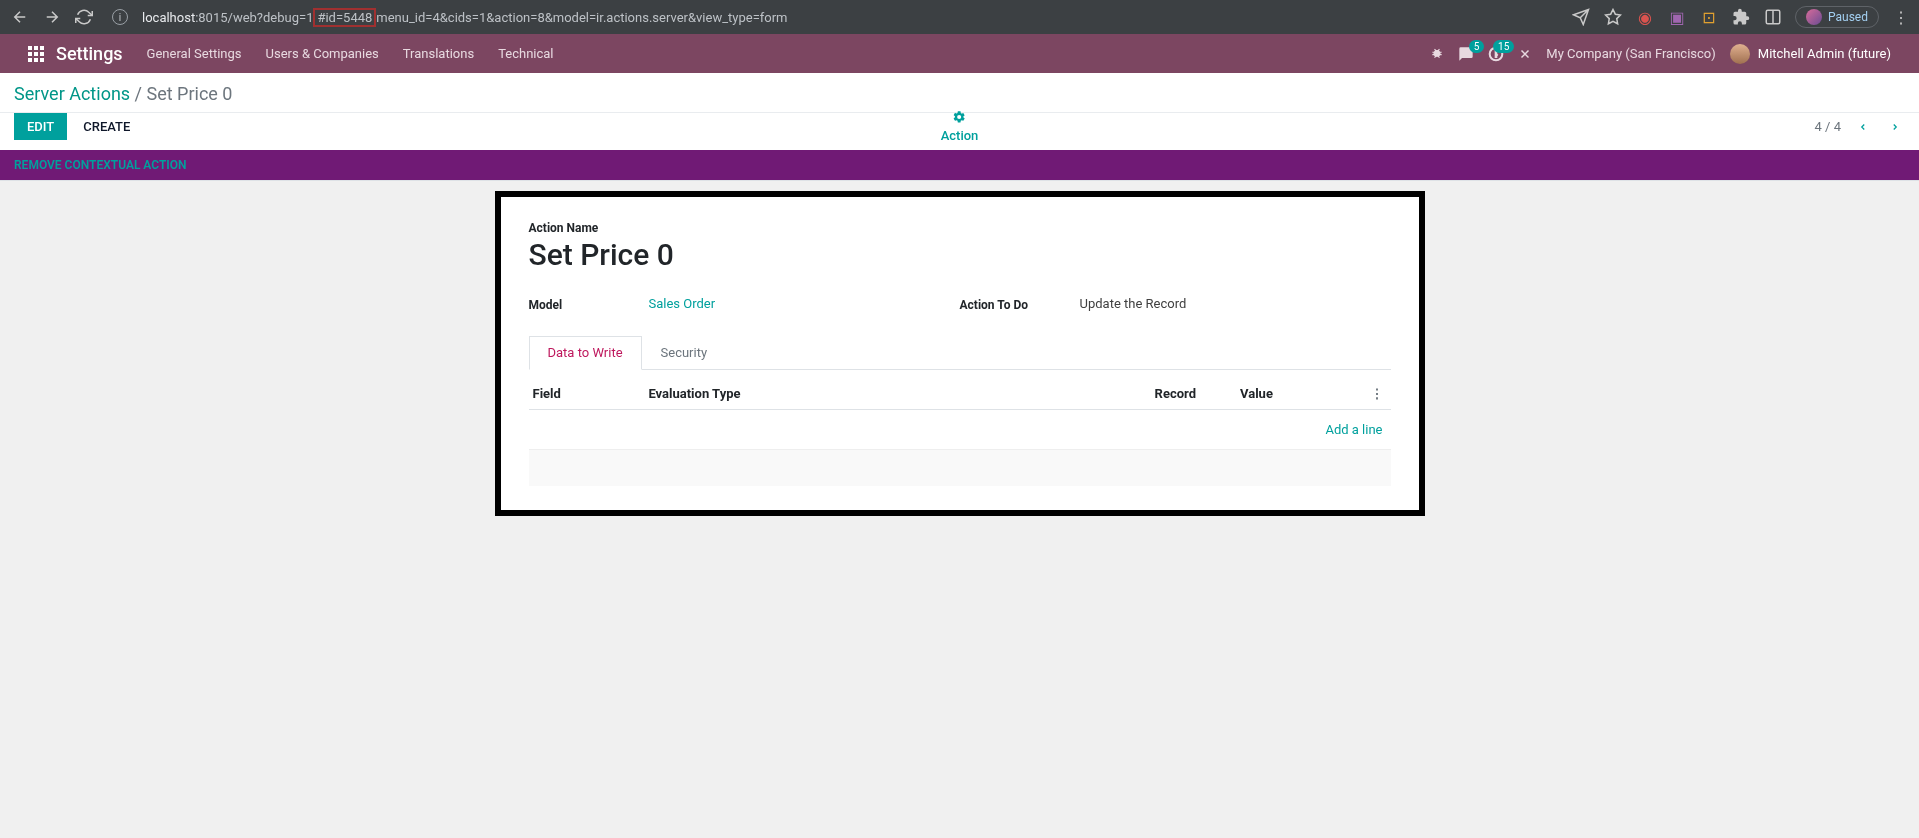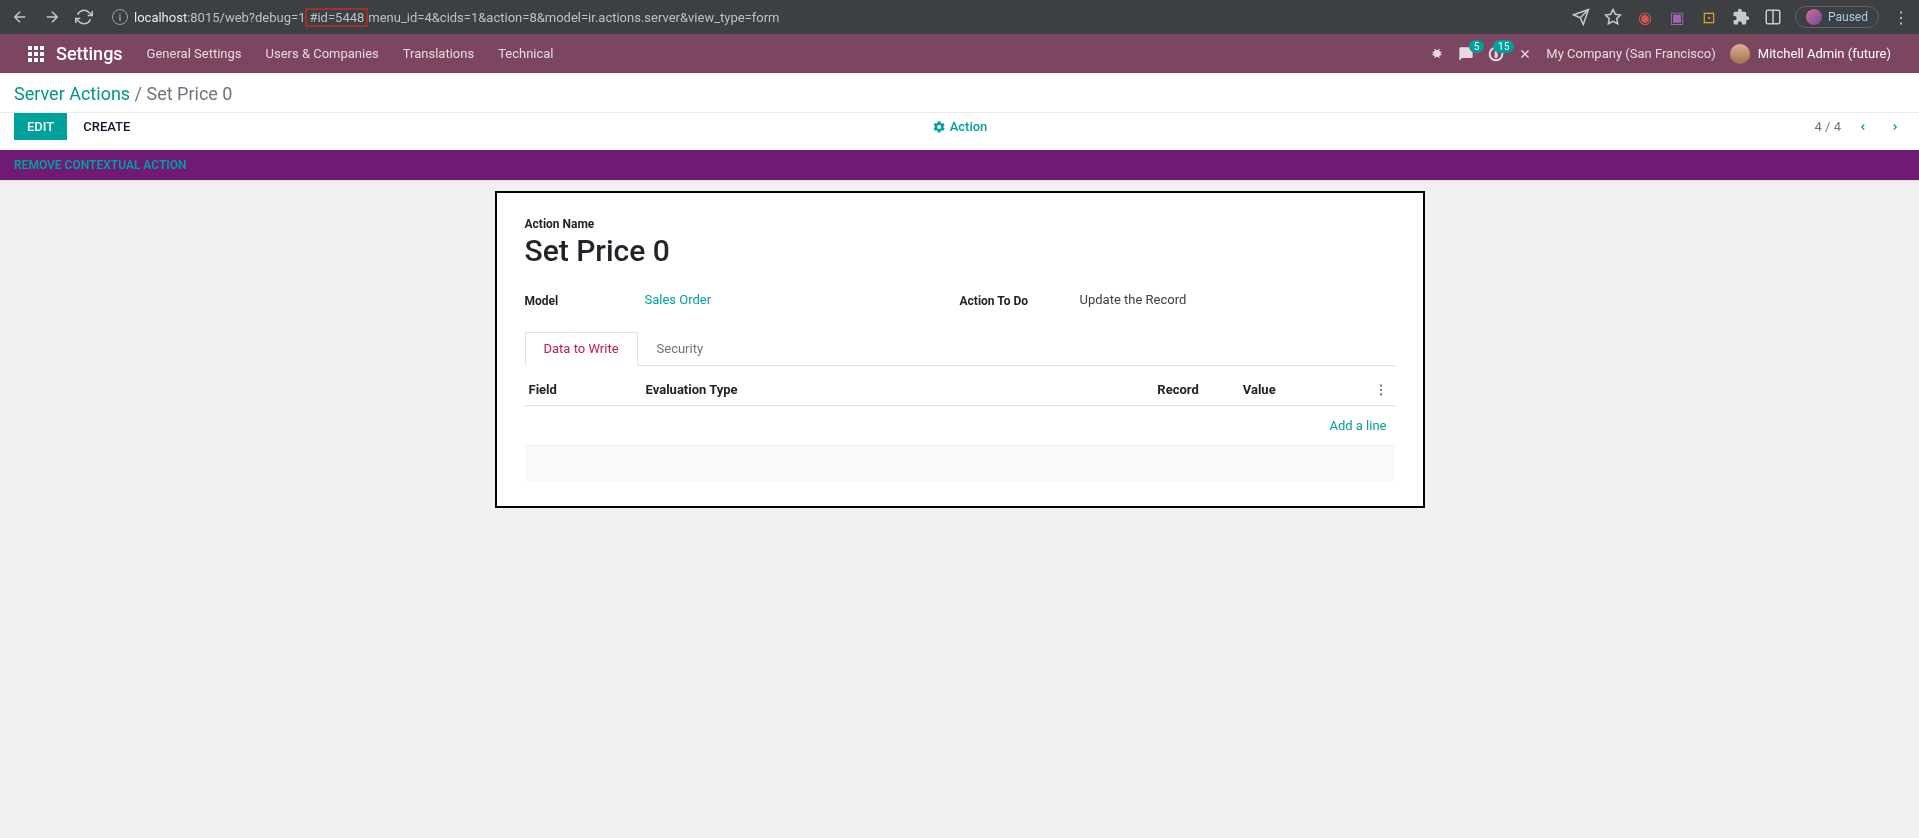--- a/index.html
+++ b/index.html
@@ -5,21 +5,21 @@
 * { margin: 0; padding: 0; box-sizing: border-box; font-family: -apple-system, BlinkMacSystemFont, "Segoe UI", Roboto, sans-serif; }
 body { width: 1919px; height: 838px; background: #f0f0f0; overflow: hidden; }
 
 
 .browser-chrome { background: #3c4043; height: 34px; display: flex; align-items: center; padding: 0 8px; gap: 8px; }
 .nav-icon { color: #c9c9c9; cursor: pointer; display: flex; align-items: center; justify-content: center; width: 24px; height: 24px; }
 .nav-icon svg { width: 18px; height: 18px; }
 .url-bar { flex: 1; display: flex; align-items: center; gap: 6px; color: #bdc1c6; font-size: 13px; padding: 0 8px; }
 .url-bar .info-icon { width: 16px; height: 16px; border: 1px solid #9aa0a6; border-radius: 50%; display: flex; align-items: center; justify-content: center; font-size: 10px; }
 .url-text { color: #bdc1c6; }
-.url-text .domain { color: #e8eaed; }
+.url-text .domain { color: #e8eaed; margin-left: 8px; }
 .highlight-box { border: 2px solid #a03030; padding: 0 2px; }
 .chrome-right { display: flex; align-items: center; gap: 12px; }
 .chrome-icon { color: #c9c9c9; width: 20px; height: 20px; display:flex; align-items:center; justify-content:center; cursor:pointer; }
 .chrome-icon svg { width: 18px; height: 18px; }
 .paused-pill { display: flex; align-items: center; gap: 6px; border: 1px solid #5f6368; border-radius: 14px; padding: 2px 10px; color: #a3cff1; font-size: 12px; }
 .paused-pill .avatar-small { width: 16px; height: 16px; background: linear-gradient(135deg,#d76b9a,#6b4c93); border-radius: 50%; }
 .three-dots-icon { color: #c9c9c9; cursor: pointer; width: 20px; display:flex; justify-content:center; }
 
 
 .odoo-nav { background: #7c4661; height: 39px; display: flex; align-items: center; padding: 0 28px; color: #fff; font-size: 13px; }
@@ -37,31 +37,31 @@
 
 
 .breadcrumb-bar { background: #fff; padding: 10px 14px 8px; border-bottom: 1px solid #e9ecef; }
 .breadcrumb { font-size: 18px; color: #6c757d; }
 .breadcrumb a { color: #009688; text-decoration: none; }
 
 
 .control-bar { background: #fff; display: flex; align-items: center; padding: 0 14px 10px; position: relative; }
 .btn-primary { background: #00a09d; color: #fff; border: 1px solid #00a09d; padding: 5px 12px; font-size: 13px; font-weight: 500; cursor: pointer; border-radius:0;}
 .btn-secondary { background: #fff; color: #0f172a; border: none; padding: 5px 12px; font-size: 13px; font-weight: 500; cursor: pointer; margin-left: 4px; }
-.action-link { position: absolute; left: 50%; transform: translateX(-50%); color: #00a09d; font-size: 13px; font-weight: 500; cursor: pointer; display:flex; align-items:center; gap:4px;}
+.action-link { position: absolute; left: 50%; transform: translateX(-50%); color: #00a09d; font-size: 13px; font-weight: 500; cursor: pointer; display:flex; align-items:center; gap:4px;flex-direction:column;}
 .action-link svg { width: 14px; height: 14px; }
 .pager { margin-left: auto; display: flex; align-items: center; gap: 12px; font-size: 13px; color: #6c757d; }
 .pager-arrow { cursor: pointer; color: #00a09d; display:flex; width:20px; justify-content:center;}
 
 .sub-control { background: #701a75; padding: 8px 14px; color: #00a09d; font-size: 12px; font-weight: 600; border-bottom: 1px solid #dee2e6; }
 .sub-control span { cursor: pointer; }
 
 
 .sheet-container { display: flex; justify-content: center; padding: 10px 0 0; }
-.sheet { background: #fff; width: 930px; border: 2px solid #000000; padding: 24px 28px; }
+.sheet { background: #fff; width: 930px; border: 6px solid #000000; padding: 24px 28px; }
 .field-label-small { font-size: 12px; font-weight: 700; color: #212529; }
 .h1-field { font-size: 30px; font-weight: 500; color: #212529; margin-top: 2px; margin-bottom: 24px; }
 .form-row { display: flex; margin-bottom: 10px; }
 .form-col { flex: 1; display: flex; }
 .form-col .label { width: 120px; font-size: 12px; font-weight: 700; color: #212529; padding-top:2px; }
 .form-col .value-link { color: #00a09d; font-size: 13px; cursor: pointer; }
 .form-col .value-text { color: #404040; font-size: 13px; }
 
 .tabs { display: flex; border-bottom: 1px solid #dee2e6; margin-top: 24px; }
 .tab { padding: 8px 18px; font-size: 13px; color: #6c757d; border: 1px solid transparent; cursor: pointer; }

